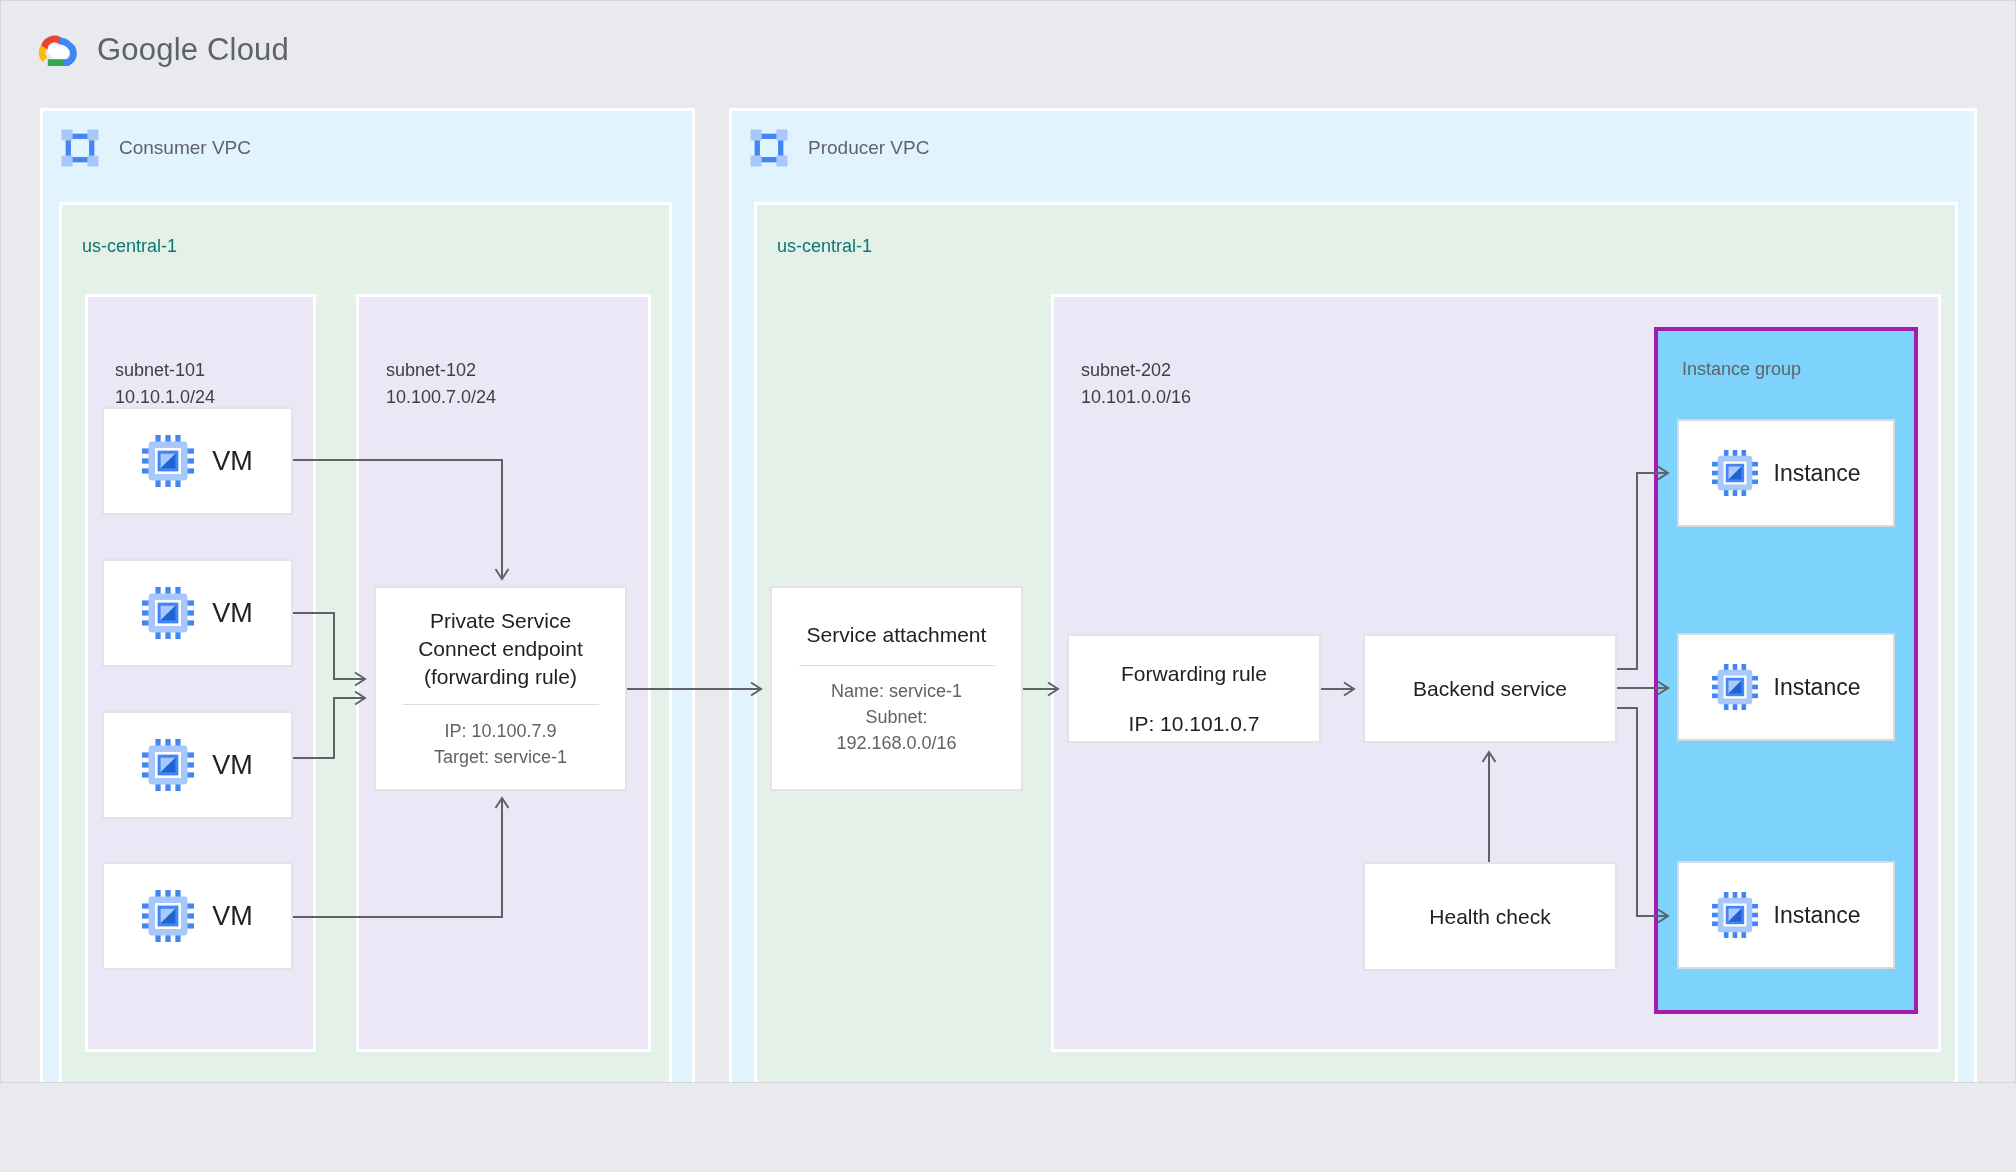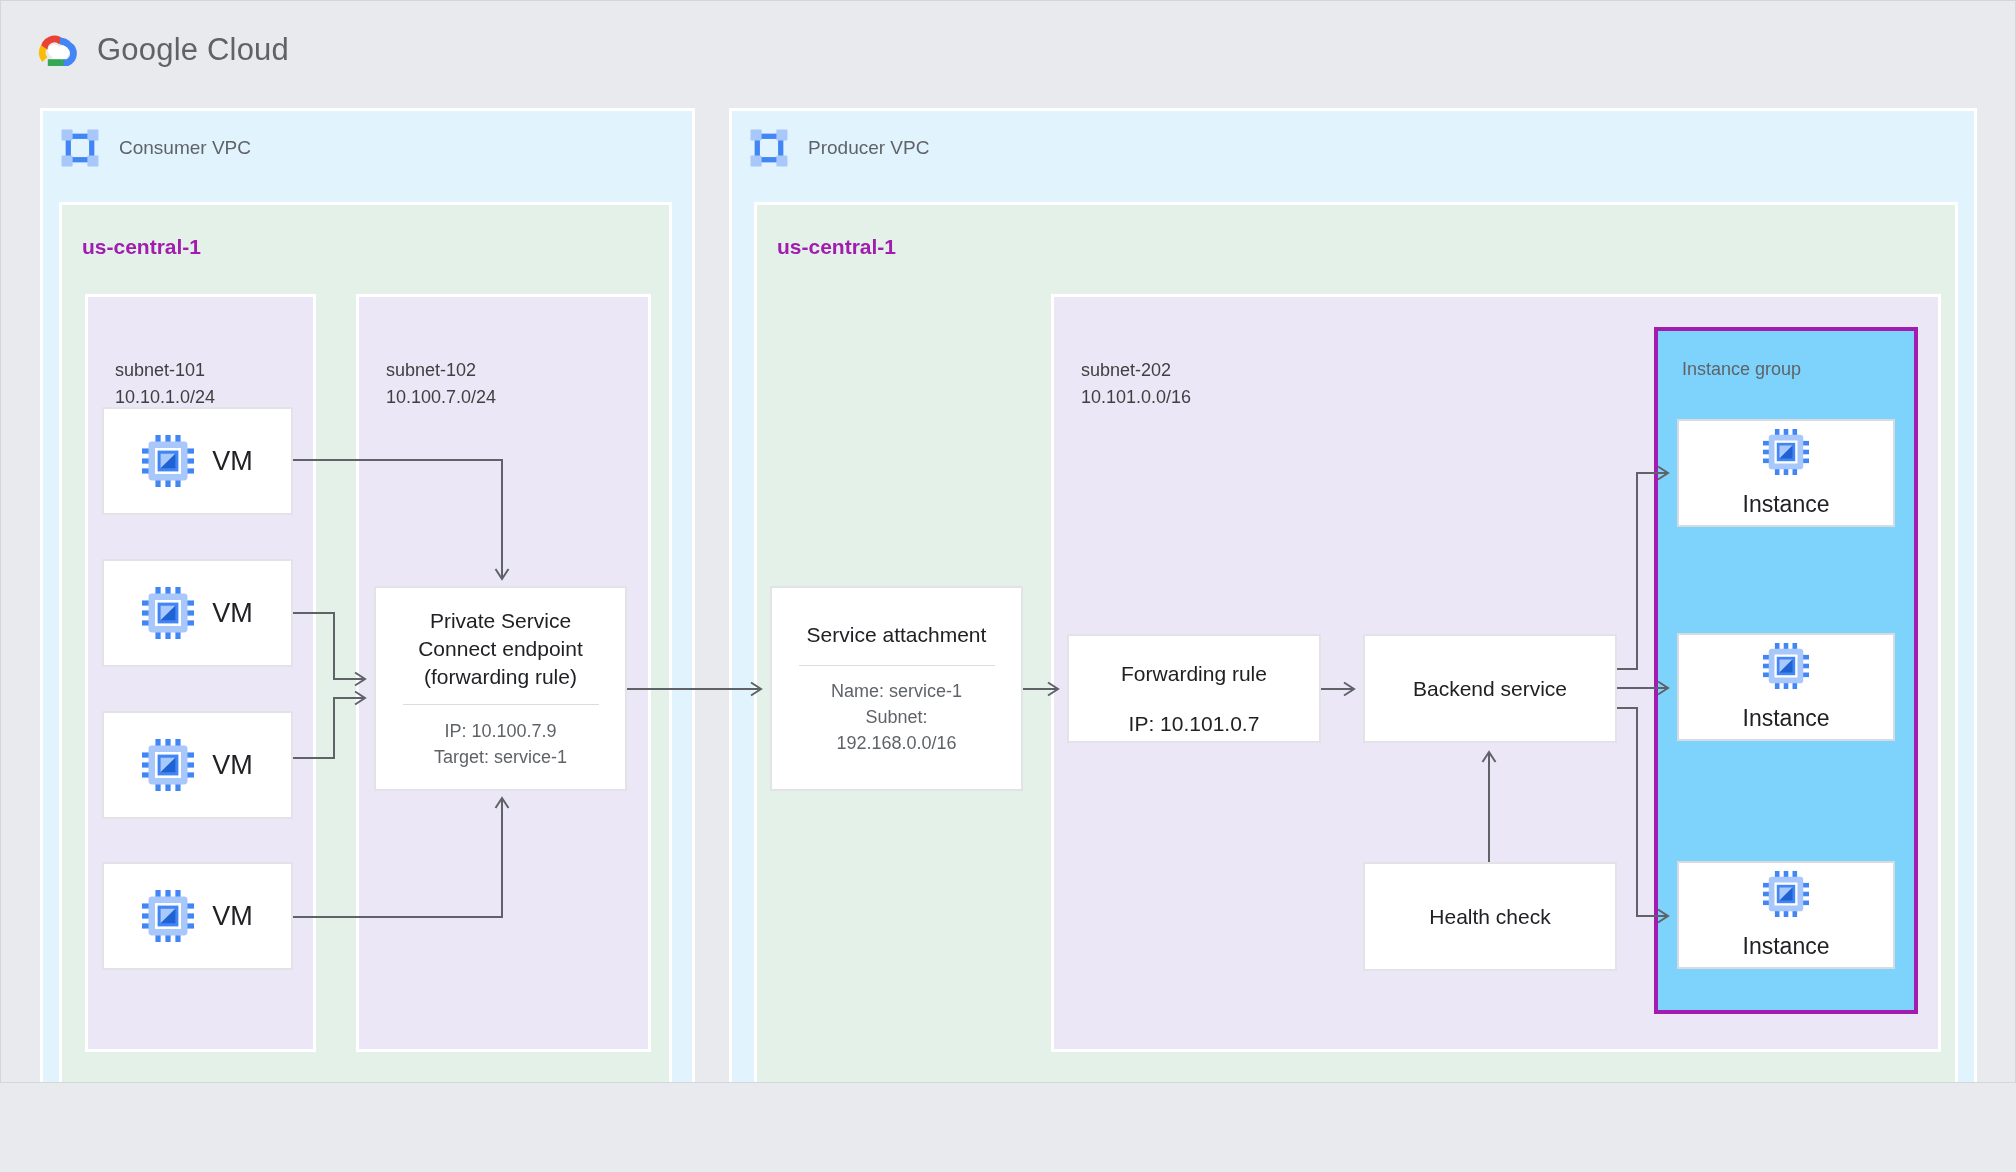--- a/index.html
+++ b/index.html
@@ -11,31 +11,31 @@
   .abs{position:absolute;box-sizing:border-box;}
   
   .brand{left:34px;top:26px;height:46px;display:flex;align-items:center;gap:14px;}
   .brand-text{font-size:31px;color:#5f6368;letter-spacing:0.2px;}
   
   .vpc{background:#e1f3fd;border:3px solid #ffffff;}
   .region{background:#e3f1e9;border:3px solid #ffffff;}
   .subnet{background:#ece7f6;border:3px solid #ffffff;}
   .vpc-head{position:absolute;left:18px;top:18px;display:flex;align-items:center;gap:20px;}
   .vpc-label{font-size:19px;color:#5f6368;}
-  .zone-label{position:absolute;left:20px;top:28px;font-size:21px;color:#a21caf;line-height:27px;white-space:pre-line;font-weight:bold;}
+  .zone-label{position:absolute;left:20px;top:28px;font-size:18px;color:#0f766e;line-height:27px;white-space:pre-line;}
   .subnet-label{position:absolute;left:27px;top:24px;font-size:18px;color:#404040;line-height:27px;margin-top:36px;}
   
   .node{background:#ffffff;border:2px solid #e1e3e6;display:flex;flex-direction:column;
         align-items:center;justify-content:center;text-align:center;}
   .node-title{font-size:21px;color:#202124;line-height:28px;}
   .node-sub{font-size:18px;color:#5f6368;line-height:26px;}
   .divider{width:78%;height:0;border-top:1px solid #dadce0;margin:13px auto;}
   .vm-node{flex-direction:row;gap:18px;}
   .vm-label{font-size:27px;color:#202124;text-align:right;}
-  .inst-node{flex-direction:column;gap:16px;border:2px solid #d7dade;}
+  .inst-node{flex-direction:row;gap:16px;border:2px solid #d7dade;}
   .inst-label{font-size:23px;color:#202124;}
   .group{background:#7dd3fc;border:4px solid #a21caf;}
   .group-label{position:absolute;left:24px;top:28px;font-size:18px;color:#5f6368;}
   .fr-title{font-size:21px;color:#202124;line-height:31px;margin-top:19px;}
   svg.wires{position:absolute;left:0;top:0;pointer-events:none;}
 </style>
 </head>
 <body>
 
 <div class="stage">

